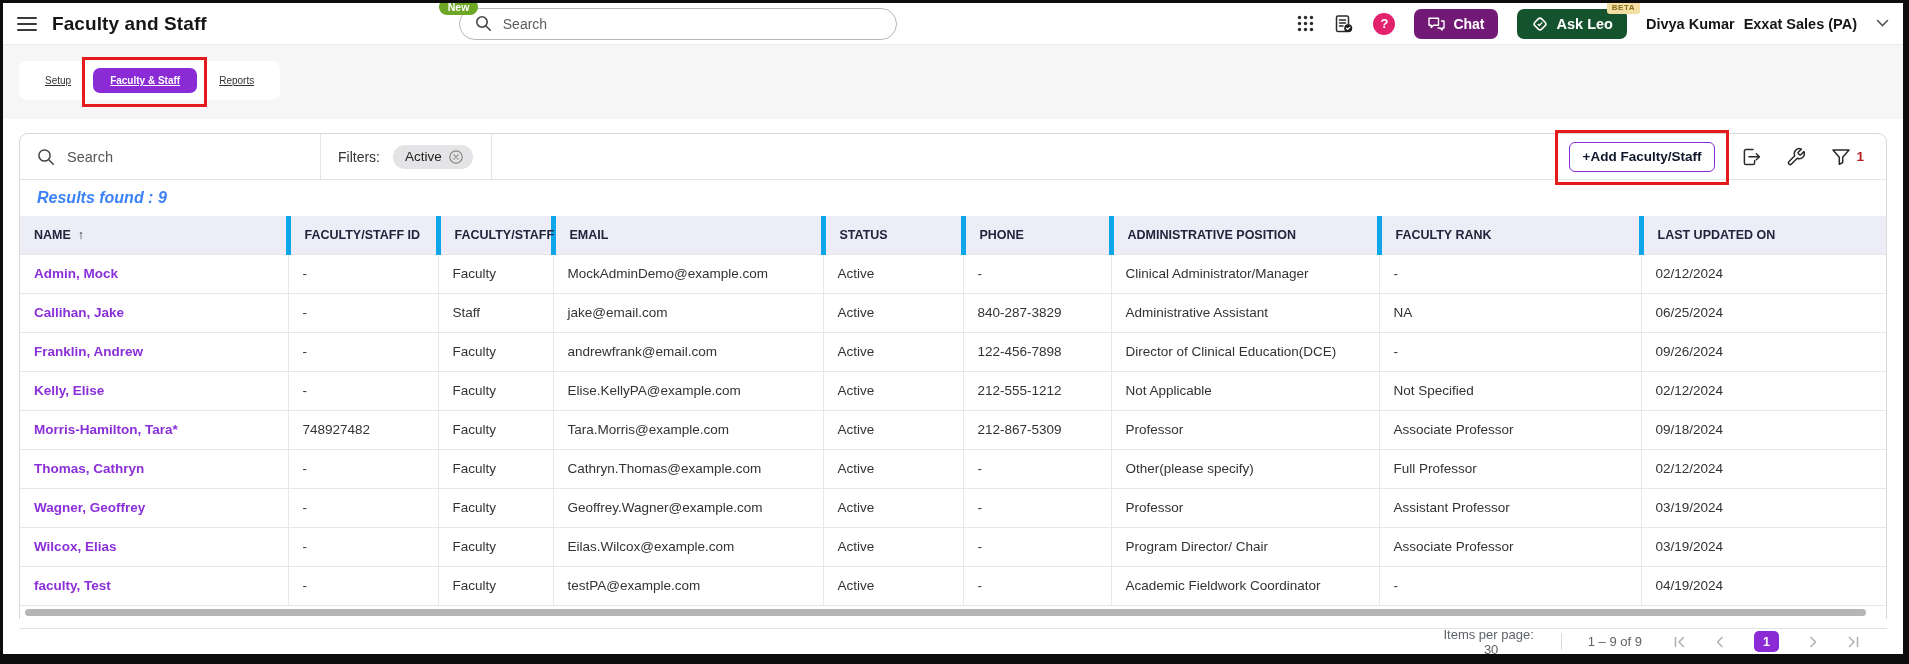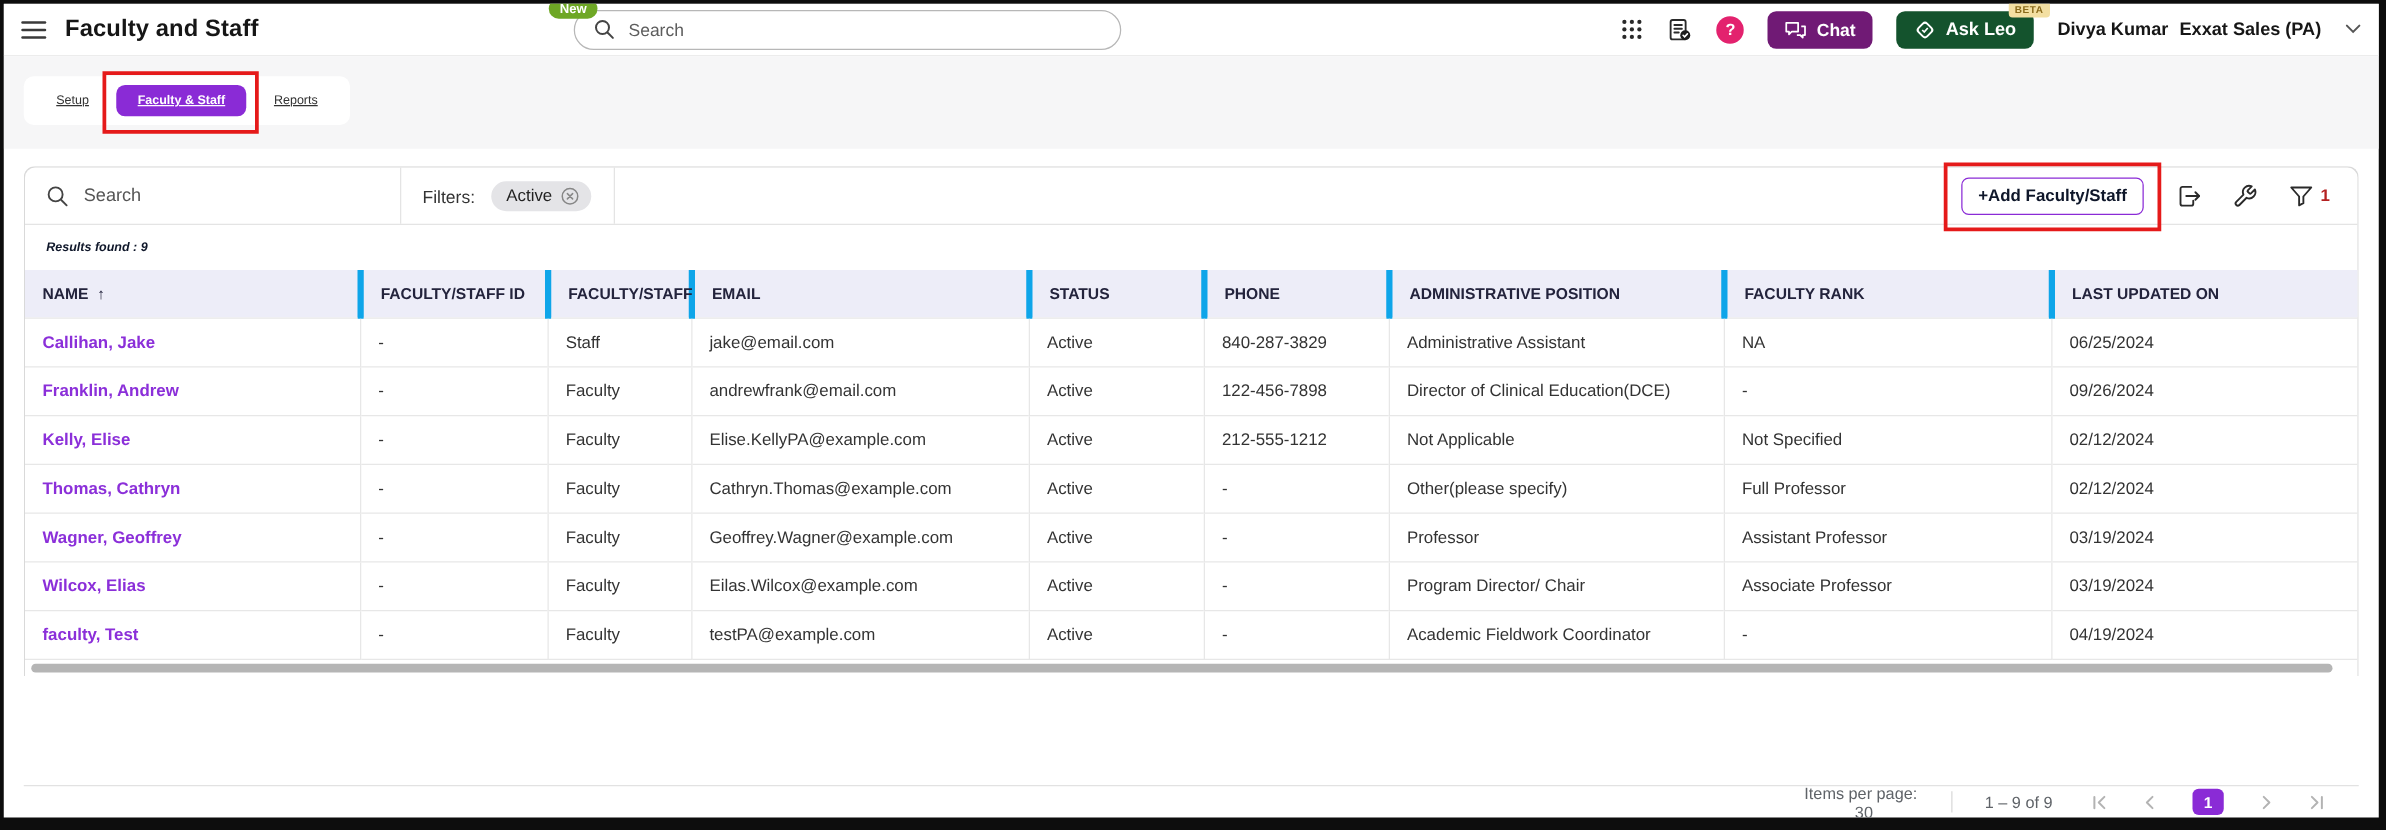--- a/index.html
+++ b/index.html
@@ -66,21 +66,21 @@
   .chip { display: flex; align-items: center; gap: 6px; background: #e4e4e7; border-radius: 14px;
     padding: 4px 9px 4px 12px; font-size: 13.5px; color: #222; cursor: pointer; }
   .tb-actions { margin-left: auto; display: flex; align-items: center; gap: 25px; padding: 0 22px 0 24px; }
   .btn-add { position: relative; background: #fff; border: 1.5px solid #8a2bd6; color: #0f172a;
     height: 30px; padding: 0 13px; border-radius: 6px; font-size: 13.5px; font-weight: bold; cursor: pointer;
     font-family: "Liberation Sans", sans-serif; white-space: nowrap; }
   .anno-add { inset: -13px -15px -14px -15px; }
   .filter-count { color: #b42121; font-size: 13.5px; font-weight: bold; margin-left: -20px; }
 
   .results-row { height: 36px; display: flex; align-items: center; padding: 0 17px;
-    font-size: 10px; font-weight: bold; font-style: italic; color: #0f172a; }
+    font-size: 16px; font-weight: bold; font-style: italic; color: #3b82f6; }
 
   
   table { width: 100%; border-collapse: collapse; table-layout: fixed; }
   thead th { background: #ededf8; height: 38px; text-align: left; padding: 0 14px;
     font-size: 12.5px; font-weight: bold; color: #23233c; border-right: 5px solid #0ea5e9; cursor: pointer; white-space: nowrap; }
   thead th:last-child { border-right: none; }
   .sort-arrow { margin-left: 7px; font-size: 12px; }
   tbody td { height: 39px; padding: 0 14px; font-size: 13.5px; color: #333;
     border-top: 1px solid #e7e7e7; border-right: 1px solid #e7e7e7; white-space: nowrap; overflow: hidden; }
   tbody td:last-child { border-right: none; }
@@ -271,20 +271,31 @@
             <th>FACULTY/STAFF</th>
             <th>EMAIL</th>
             <th>STATUS</th>
             <th>PHONE</th>
             <th>ADMINISTRATIVE POSITION</th>
             <th>FACULTY RANK</th>
             <th>LAST UPDATED ON</th>
           </tr>
         </thead>
         <tbody>
+  <tr>
+    <td><a class="name-link">Admin, Mock</a></td>
+    <td>-</td>
+    <td>Faculty</td>
+    <td>MockAdminDemo@example.com</td>
+    <td>Active</td>
+    <td>-</td>
+    <td>Clinical Administrator/Manager</td>
+    <td>-</td>
+    <td>02/12/2024</td>
+  </tr>
 
   <tr>
     <td><a class="name-link">Callihan, Jake</a></td>
     <td>-</td>
     <td>Staff</td>
     <td>jake@email.com</td>
     <td>Active</td>
     <td>840-287-3829</td>
     <td>Administrative Assistant</td>
     <td>NA</td>
@@ -308,20 +319,31 @@
     <td>-</td>
     <td>Faculty</td>
     <td>Elise.KellyPA@example.com</td>
     <td>Active</td>
     <td>212-555-1212</td>
     <td>Not Applicable</td>
     <td>Not Specified</td>
     <td>02/12/2024</td>
   </tr>
 
+  <tr>
+    <td><a class="name-link">Morris-Hamilton, Tara*</a></td>
+    <td>748927482</td>
+    <td>Faculty</td>
+    <td>Tara.Morris@example.com</td>
+    <td>Active</td>
+    <td>212-867-5309</td>
+    <td>Professor</td>
+    <td>Associate Professor</td>
+    <td>09/18/2024</td>
+  </tr>
 
   <tr>
     <td><a class="name-link">Thomas, Cathryn</a></td>
     <td>-</td>
     <td>Faculty</td>
     <td>Cathryn.Thomas@example.com</td>
     <td>Active</td>
     <td>-</td>
     <td>Other(please specify)</td>
     <td>Full Professor</td>

